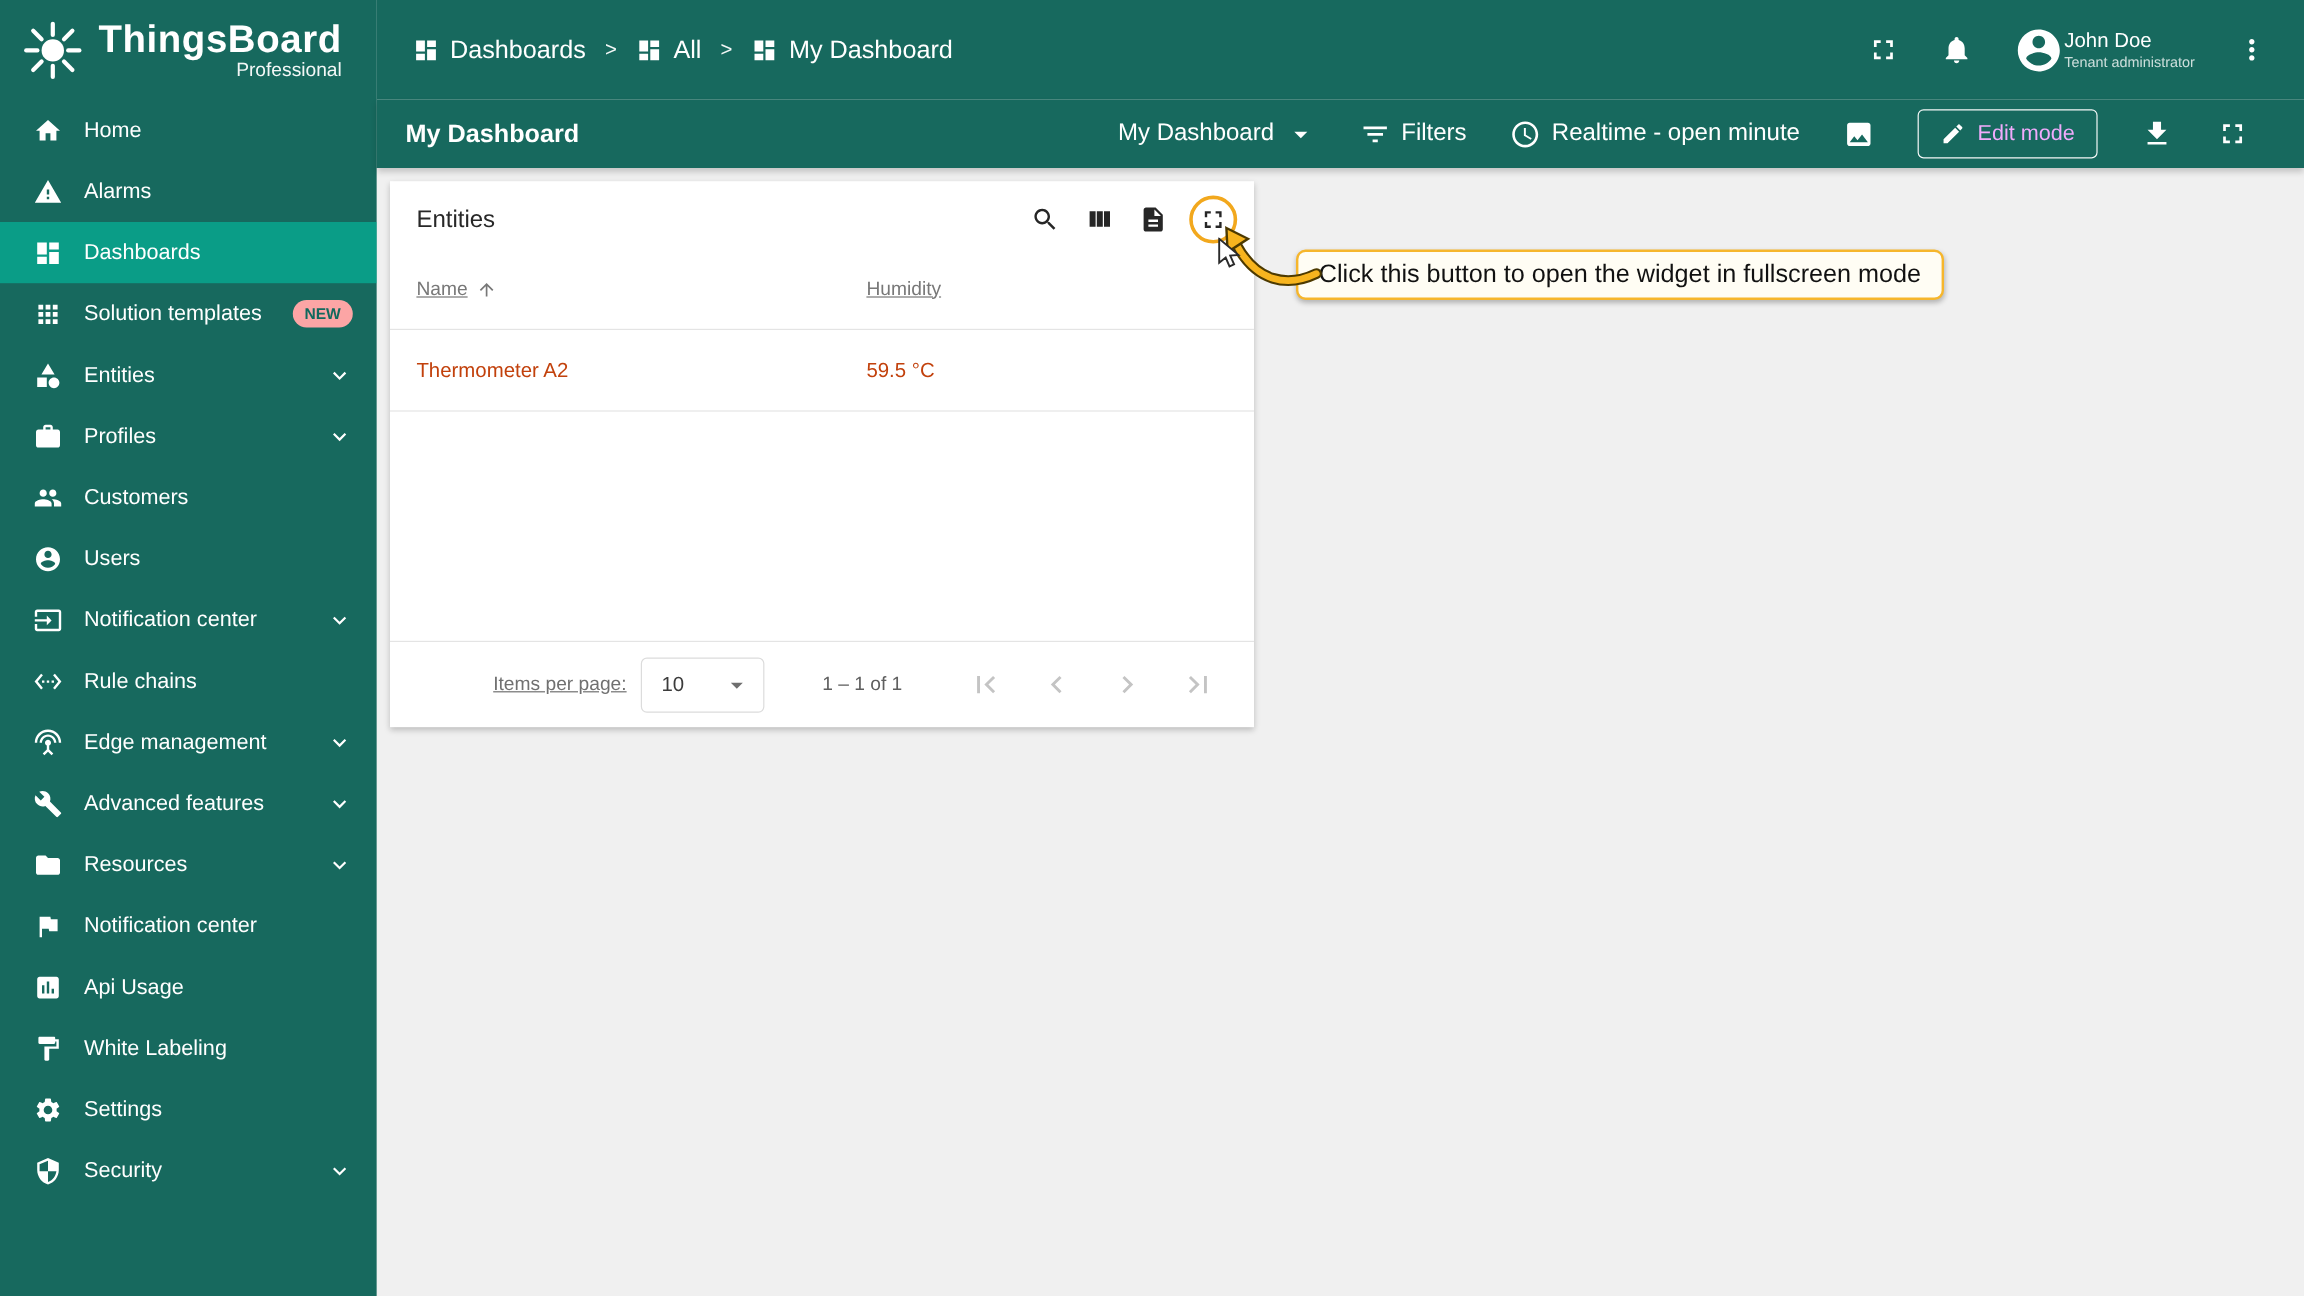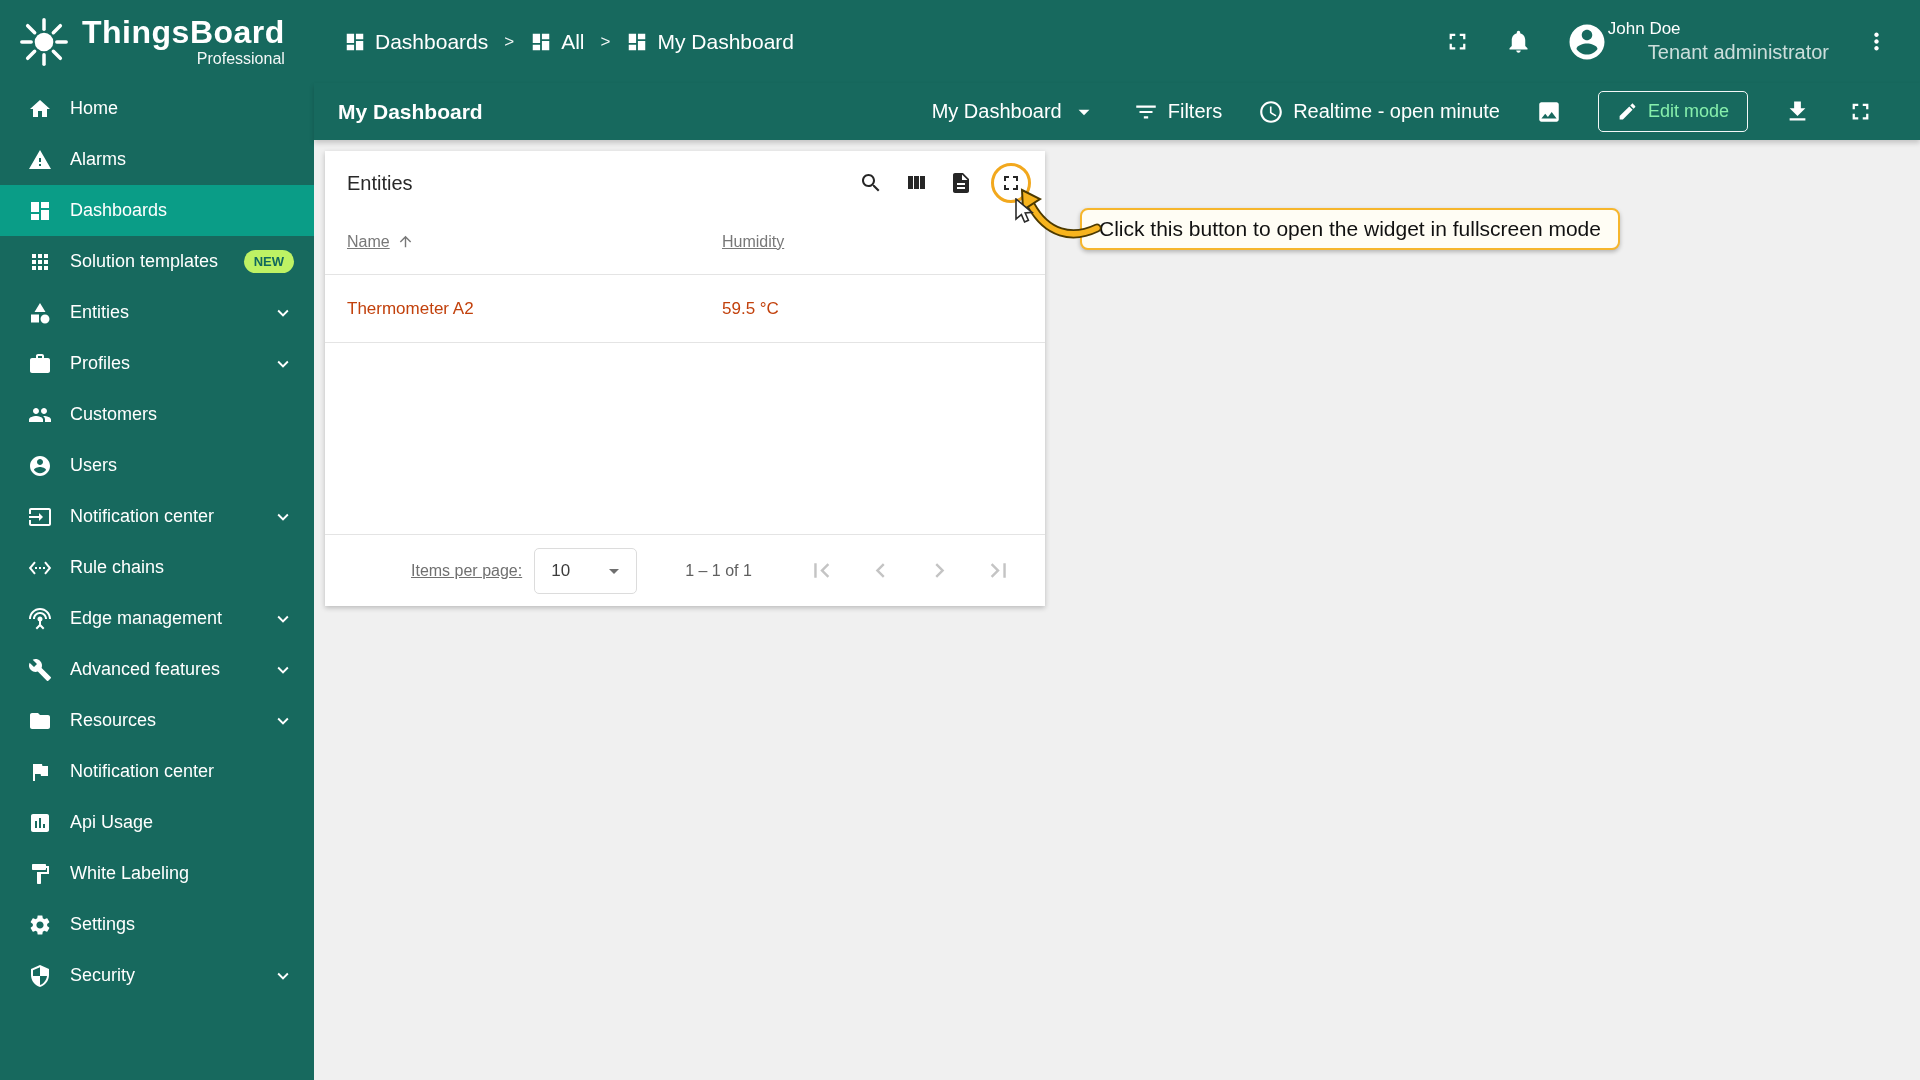--- a/index.html
+++ b/index.html
@@ -20,47 +20,47 @@
   .logo-icon svg { width: 56px; height: 56px; display: block; }
   .logo-text { display: flex; flex-direction: column; line-height: 1; }
   .logo-name { font-size: 32px; font-weight: bold; letter-spacing: .5px; }
   .logo-edition { font-size: 16px; text-align: right; margin-top: 3px; opacity: .95; }
   .nav { display: flex; flex-direction: column; }
   .nav-item { height: 51px; display: flex; align-items: center; gap: 18px; padding: 0 20px 0 28px; font-size: 18px; cursor: pointer; white-space: nowrap; }
   .nav-item.active { background: var(--teal-active); }
   .nav-icon { width: 24px; height: 24px; flex-shrink: 0; }
   .nav-icon svg { width: 24px; height: 24px; display: block; fill: #fff; }
   .nav-label { flex: 1; }
-  .badge { background: #bef264; color: #11695d; font-size: 13px; font-weight: bold; border-radius: 12px; padding: 4px 10px; }
+  .badge { background: #fca5a5; color: #11695d; font-size: 13px; font-weight: bold; border-radius: 12px; padding: 4px 10px; }
   .chevron svg { width: 22px; height: 22px; fill: #fff; display: block; }
 
   
   .main { flex: 1; display: flex; flex-direction: column; min-width: 0; }
 
   .topbar { height: 83px; background: var(--teal); color: #fff; display: flex; align-items: center; padding: 0 30px 0 30px; flex-shrink: 0; }
   .breadcrumb { display: flex; align-items: center; gap: 16px; font-size: 21px; }
   .crumb { display: flex; align-items: center; gap: 9px; cursor: pointer; }
   .crumb-icon svg { width: 22px; height: 22px; fill: #fff; display: block; }
   .sep { font-size: 17px; opacity: .95; }
   .topbar-right { margin-left: auto; display: flex; align-items: center; gap: 34px; }
   .icon-btn { background: none; border: none; cursor: pointer; padding: 0; display: flex; }
   .icon-btn svg { width: 27px; height: 27px; fill: #fff; display: block; }
   .user-chip { display: flex; align-items: center; cursor: pointer; }
   .avatar svg { width: 42px; height: 42px; fill: #fff; display: block; }
   .user-meta { display: flex; flex-direction: column; line-height: 1.25; }
   .user-name { font-size: 17px; }
-  .user-role { font-size: 20px; color: rgba(255,255,255,.78); margin-left: 40px; }
+  .user-role { font-size: 12px; color: rgba(255,255,255,.78); }
 
   .toolbar { height: 57px; background: var(--teal); color: #fff; display: flex; align-items: center; padding: 0 46px 0 24px; flex-shrink: 0; box-shadow: 0 3px 5px rgba(0,0,0,.18); position: relative; z-index: 2; }
   .toolbar-title { font-size: 21px; font-weight: bold; }
   .toolbar-right { margin-left: auto; display: flex; align-items: center; gap: 36px; }
   .tb-item { display: flex; align-items: center; gap: 9px; font-size: 20px; cursor: pointer; }
   .tb-item svg { width: 26px; height: 26px; fill: #fff; display: block; }
   .dd-arrow svg { width: 26px; height: 26px; fill: #fff; display: block; }
-  .edit-btn { display: flex; align-items: center; gap: 10px; border: 1.5px solid rgba(255,255,255,.95); border-radius: 5px; background: none; color: #86efac; font-size: 18px; font-family: inherit; padding: 9px 18px; cursor: pointer; }
+  .edit-btn { display: flex; align-items: center; gap: 10px; border: 1.5px solid rgba(255,255,255,.95); border-radius: 5px; background: none; color: #f0abfc; font-size: 18px; font-family: inherit; padding: 9px 18px; cursor: pointer; }
   .edit-btn svg { width: 21px; height: 21px; fill: #fff; display: block; }
 
   
   .content { flex: 1; position: relative; background: #f0f0f0; overflow: hidden; }
 
   .widget { position: absolute; left: 11px; top: 11px; width: 720px; height: 455px; background: #fff; box-shadow: 0 2px 5px rgba(0,0,0,.22); display: flex; flex-direction: column; }
   .widget-header { height: 58px; display: flex; align-items: center; padding: 6px 14px 0 22px; }
   .widget-title { font-size: 20px; color: #282828; }
   .widget-actions { margin-left: auto; display: flex; align-items: center; gap: 15px; }
   .wbtn { background: none; border: none; cursor: pointer; padding: 0; width: 30px; height: 30px; display: flex; align-items: center; justify-content: center; }

